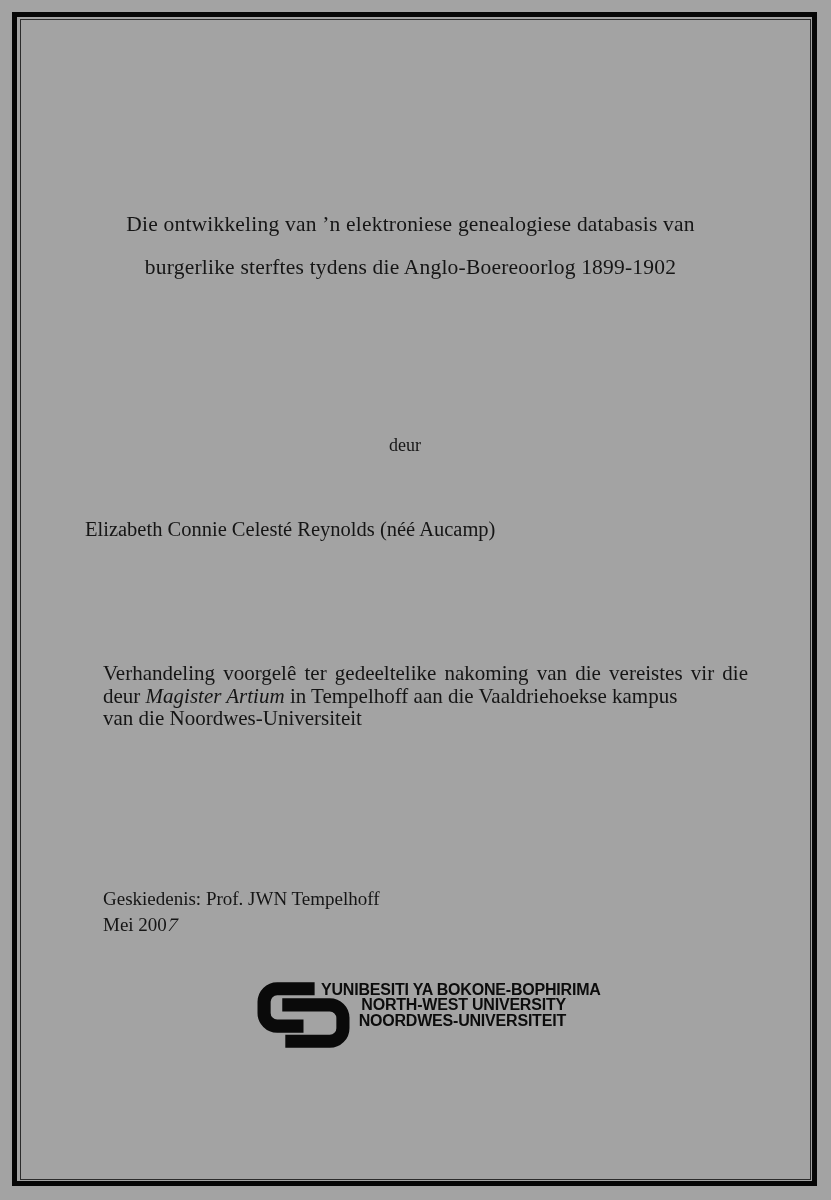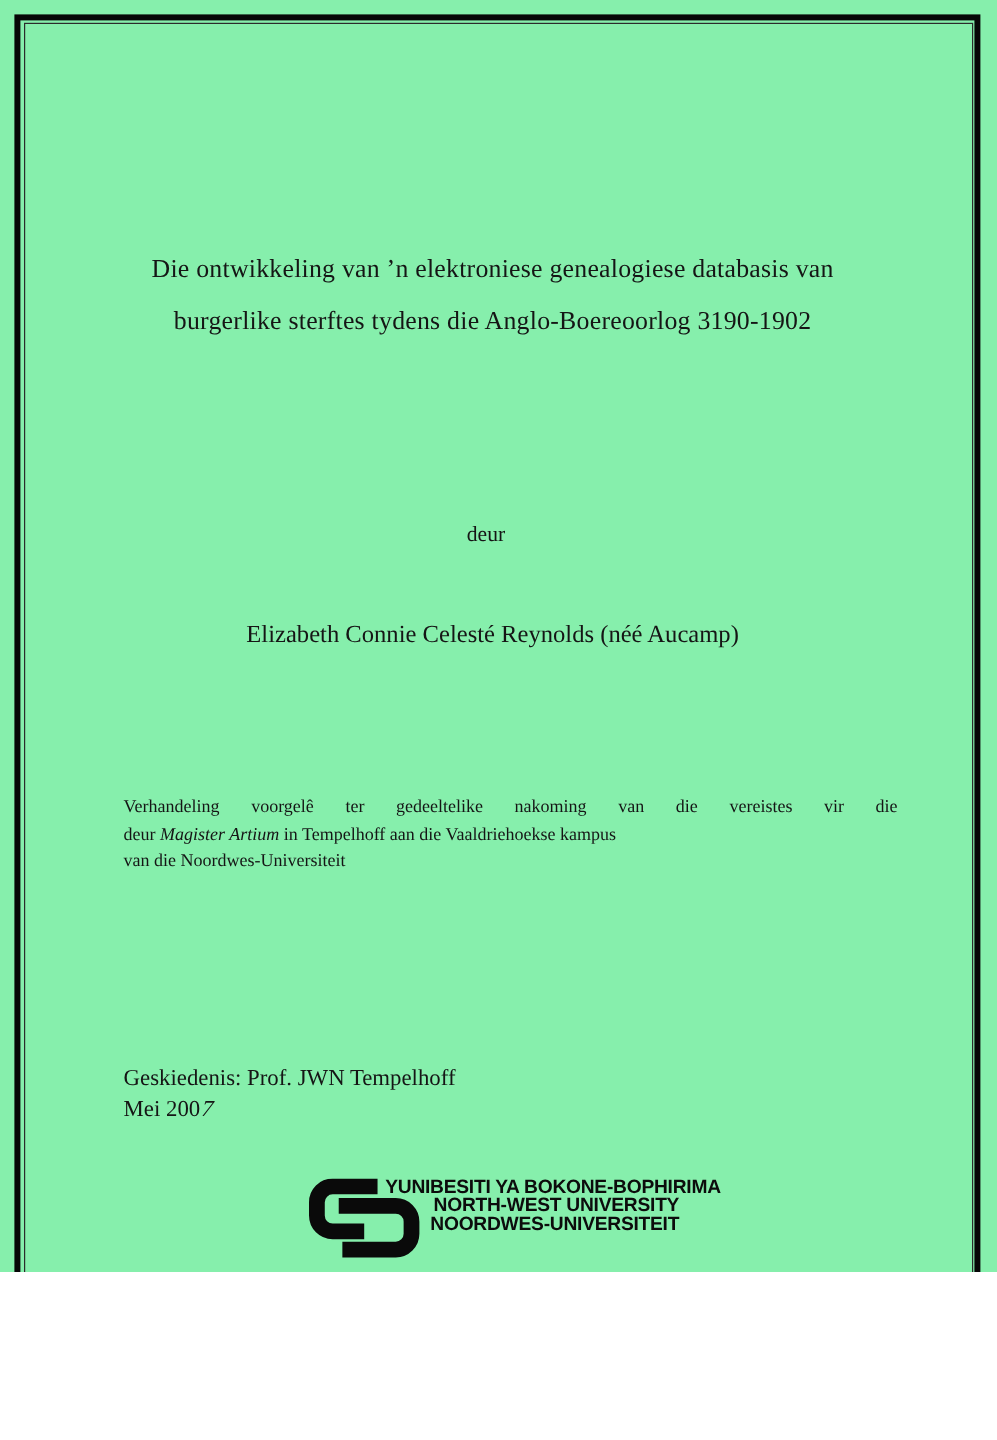--- a/index.html
+++ b/index.html
@@ -1,20 +1,20 @@
 <!DOCTYPE html>
 <html><head>
 <meta charset="utf-8">
 <style>
   html, body { margin: 0; padding: 0; background: #ffffff; }
   .page {
     position: relative;
     width: 831px;
-    height: 1060px;
-    background: #86efac;
+    height: 1200px;
+    background: #a3a3a3;
     font-family: "Liberation Serif", serif;
     color: #151515;
     overflow: hidden;
     text-decoration: underline;
   }
   .frame-outer {
     position: absolute;
     left: 12px; top: 12px;
     width: 805px; height: 1174px;
     border: 5px solid #060606;
@@ -38,29 +38,28 @@
   .byline-label {
     position: absolute;
     left: 85px; right: 106px; top: 433px;
     text-align: center;
     font-size: 18px;
     line-height: 24px;
   }
   .author-line {
     position: absolute;
     left: 85px; right: 95px; top: 516px;
-    text-align: center;
     font-size: 20.5px;
     line-height: 27px;
   }
   .statement {
     position: absolute;
     left: 103px; top: 662px;
     width: 645px;
-    font-size: 15px;
+    font-size: 21px;
     line-height: 22.7px;
   }
   .statement .just {
     text-align: justify;
     text-align-last: justify;
   }
   .statement .it { font-style: italic; text-align: right; }
   .supervisor-block {
     position: absolute;
     left: 103px; top: 886px;
@@ -98,21 +97,21 @@
 </head>
 <body>
 
 <div class="page">
 
   <div class="frame-outer"></div>
   <div class="frame-inner"></div>
 
   <div class="title-block">
     <div>Die ontwikkeling van ’n elektroniese genealogiese databasis van</div>
-    <div>burgerlike sterftes tydens die Anglo-Boereoorlog 3190-1902</div>
+    <div>burgerlike sterftes tydens die Anglo-Boereoorlog 1899-1902</div>
   </div>
 
   <div class="byline-label">deur</div>
 
   <div class="author-line">Elizabeth Connie Celesté Reynolds (néé Aucamp)</div>
 
   <div class="statement">
     <div class="just">Verhandeling voorgelê ter gedeeltelike nakoming van die vereistes vir die</div>
     <div><span>deur </span><span class="it">Magister Artium</span><span> in Tempelhoff aan die Vaaldriehoekse kampus</span></div>
     <div>van die Noordwes-Universiteit</div>

